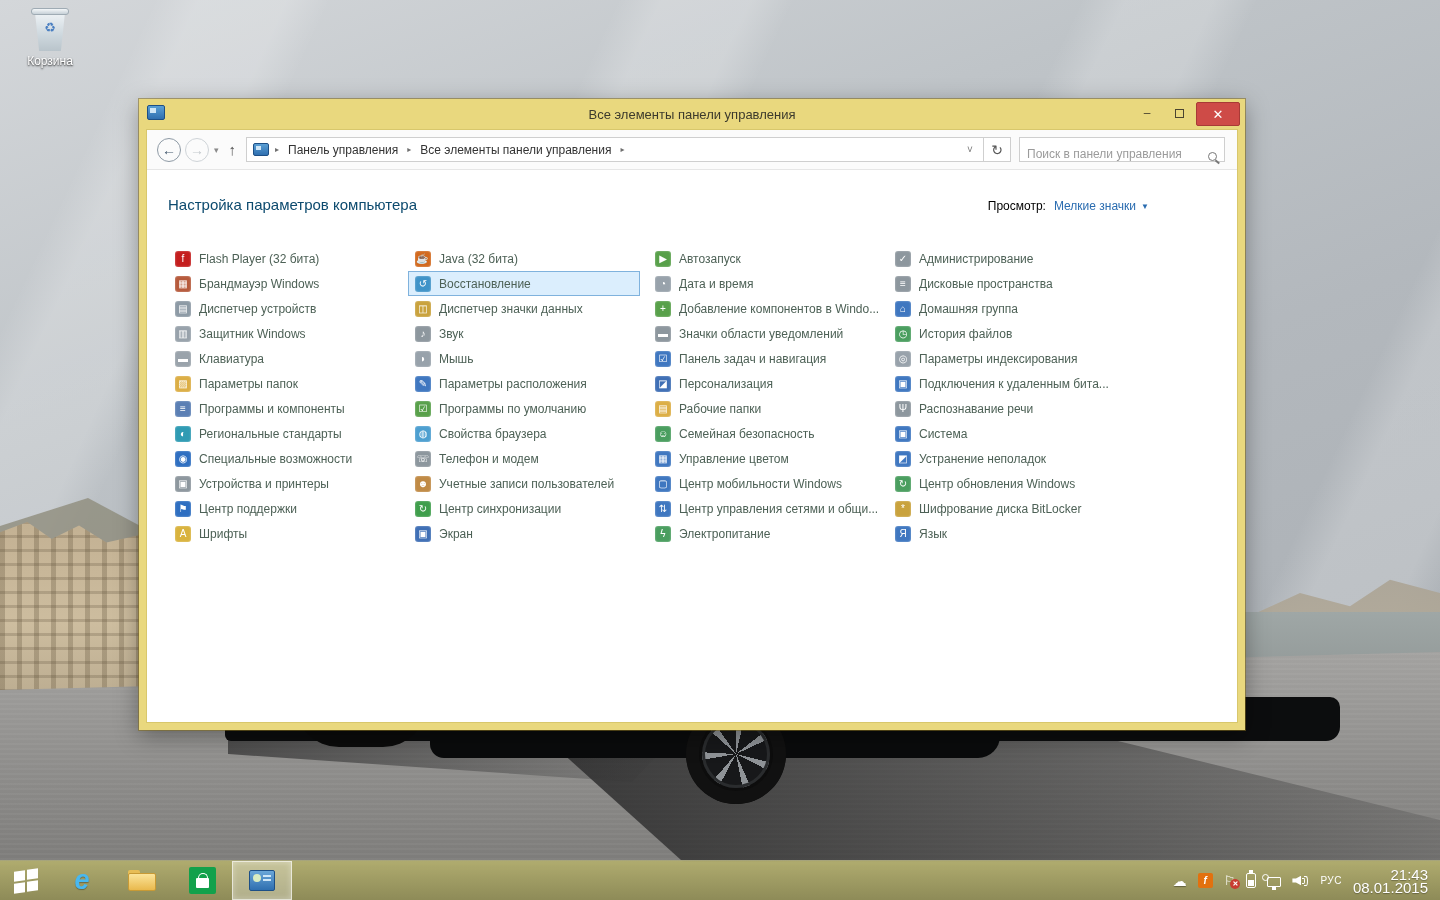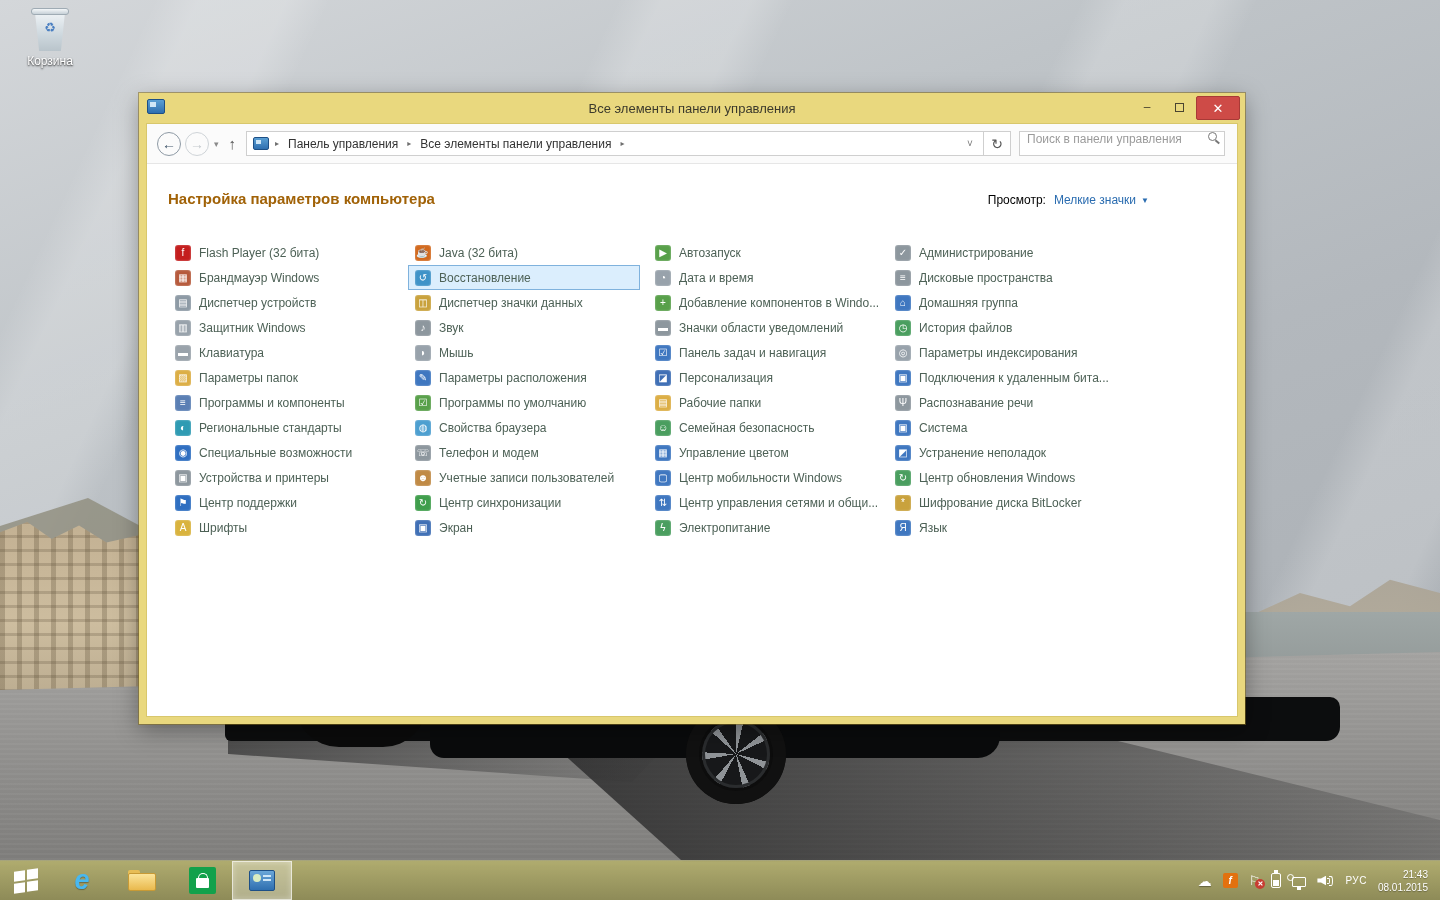--- a/index.html
+++ b/index.html
@@ -54,21 +54,21 @@
   .recycle { position:absolute; left:14px; top:8px; width:72px; text-align:center; cursor:default; }
   .bin-rim { width:38px; height:7px; margin:0 auto; background:linear-gradient(180deg,#f4f7f9,#c6d0d7);
     border:1px solid #9fabb4; border-radius:3px; position:relative; z-index:2; }
   .bin-body { width:34px; height:38px; margin:-2px auto 0;
     background:linear-gradient(180deg,#eef2f5 0%,#cfd9df 55%,#b9c4cb 100%);
     clip-path:polygon(6% 0,94% 0,82% 100%,18% 100%); position:relative; }
   .bin-body span { position:absolute; left:0; right:0; top:7px; font-size:13px; color:#4a7fc1; }
   .recycle .lbl { margin-top:3px; color:#fff; font-size:12px; text-shadow:0 1px 2px rgba(0,0,0,.9); }
 
   
-  .window { position:absolute; left:139px; top:93px; width:1106px; height:631px;
+  .window { position:absolute; left:139px; top:99px; width:1106px; height:631px;
     background:#e9d87e; box-shadow:0 0 0 1px rgba(130,108,30,.55), 0 6px 22px rgba(0,0,0,.35); }
   .titlebar { height:30px; position:relative; display:flex; align-items:center; }
   .win-sysicon { position:absolute; left:8px; top:6px; width:18px; height:15px;
     background:linear-gradient(180deg,#5a9fd4,#2f6fb0); border:1px solid #1d4f86; border-radius:2px; }
   .win-sysicon::after { content:""; position:absolute; left:2px; top:2px; width:6px; height:5px;
     background:#cfe6f7; }
   .win-title { flex:1; text-align:center; font-size:13px; color:#3c3a2c; }
   .caption { position:absolute; right:5px; top:3px; display:flex; align-items:flex-start; gap:2px; }
   .cap-btn { width:30px; height:22px; display:flex; align-items:center; justify-content:center;
     font-size:12px; color:#4a4430; cursor:default; }
@@ -94,32 +94,32 @@
     border:1px solid #1d4f86; border-radius:2px; flex:none; position:relative; }
   .addr-ico::after { content:""; position:absolute; left:2px; top:2px; width:5px; height:4px; background:#cfe6f7; }
   .crumb-sep { font-size:8px; color:#6e6e6e; padding:0 6px; }
   .crumb { font-size:12px; color:#333; padding:2px 3px; white-space:nowrap; }
   .addr-spacer { flex:1; }
   .addr-chevron { width:26px; text-align:center; font-size:10px; color:#777; }
   .refresh-btn { width:28px; height:25px; border:1px solid #cfcfcf; margin-left:-1px;
     display:flex; align-items:center; justify-content:center; font-size:14px; color:#555;
     background:#fff; flex:none; }
   .searchbox { width:206px; height:25px; border:1px solid #cfcfcf; background:#fff;
-    margin-left:8px; display:flex; align-items:flex-start; padding:0 7px; flex:none; }
+    margin-left:8px; display:flex; align-items:flex-end; padding:0 7px; flex:none; }
   .searchbox input { border:none; outline:none; flex:1; font-size:12px;
     font-family:"Liberation Sans",sans-serif; color:#333; min-width:0; }
   .searchbox input::placeholder { color:#9b9b9b; }
   .mag { width:9px; height:9px; border:1.5px solid #777; border-radius:50%; position:relative; flex:none; }
   .mag::after { content:""; position:absolute; width:5px; height:1.5px; background:#777;
     right:-4px; bottom:-2px; transform:rotate(40deg); }
 
   
   .content { flex:1; padding:26px 22px 0 21px; overflow:hidden; }
   .header-row { display:flex; justify-content:space-between; align-items:baseline; }
-  .page-title { font-size:15px; font-weight:bold; color:#a16207; }
+  .page-title { font-size:15px; font-weight:normal; color:#0c4a6e; }
   .view-ctl { font-size:12px; display:flex; align-items:center; gap:8px; padding-right:66px; }
   .view-label { color:#000000; }
   .view-value { color:#2a6cb0; display:flex; align-items:center; gap:5px; }
   .view-value .arr { font-size:8px; }
 
   .cp-grid { margin-top:33px; display:grid; grid-template-rows:repeat(12,25px);
     grid-auto-flow:column; grid-auto-columns:240px; }
   .cp-item { display:flex; align-items:center; gap:8px; padding:0 6px; font-size:12px;
     color:#4d6156; border:1px solid transparent; white-space:nowrap; overflow:hidden;
     width:fit-content; max-width:238px; cursor:default; }
@@ -174,21 +174,21 @@
   .net-mon::before { content:""; position:absolute; left:-6px; top:-4px; width:5px; height:5px;
     border:1.5px solid #fff; border-radius:50%; }
   .speaker { position:relative; width:17px; height:14px; }
   .speaker::before { content:""; position:absolute; left:0; top:2px; width:9px; height:10px;
     background:#fff; clip-path:polygon(0 30%,40% 30%,100% 0,100% 100%,40% 70%,0 70%); }
   .speaker .w1, .speaker .w2 { position:absolute; border:1.5px solid #fff; border-left:none;
     border-radius:0 50% 50% 0; }
   .speaker .w1 { left:10px; top:4px; width:3px; height:6px; }
   .speaker .w2 { left:12px; top:2px; width:4px; height:10px; }
   .lang { color:#fff; font-size:10px; letter-spacing:.5px; }
-  .clock { text-align:right; color:#fff; font-size:10px; line-height:13px;
+  .clock { text-align:right; color:#fff; font-size:15px; line-height:13px;
     text-shadow:0 1px 1px rgba(0,0,0,.3); }
 </style>
 </head>
 <body>
 
 <div class="desktop">
 
   <div class="sky-streaks"></div>
   <div class="hill-left"></div>
   <div class="city-left"></div>

